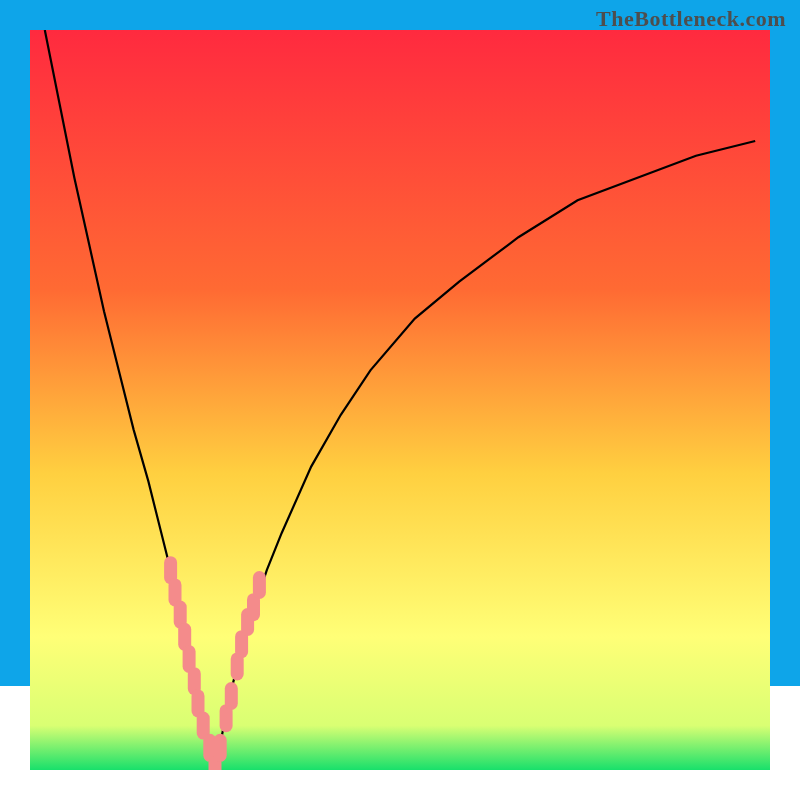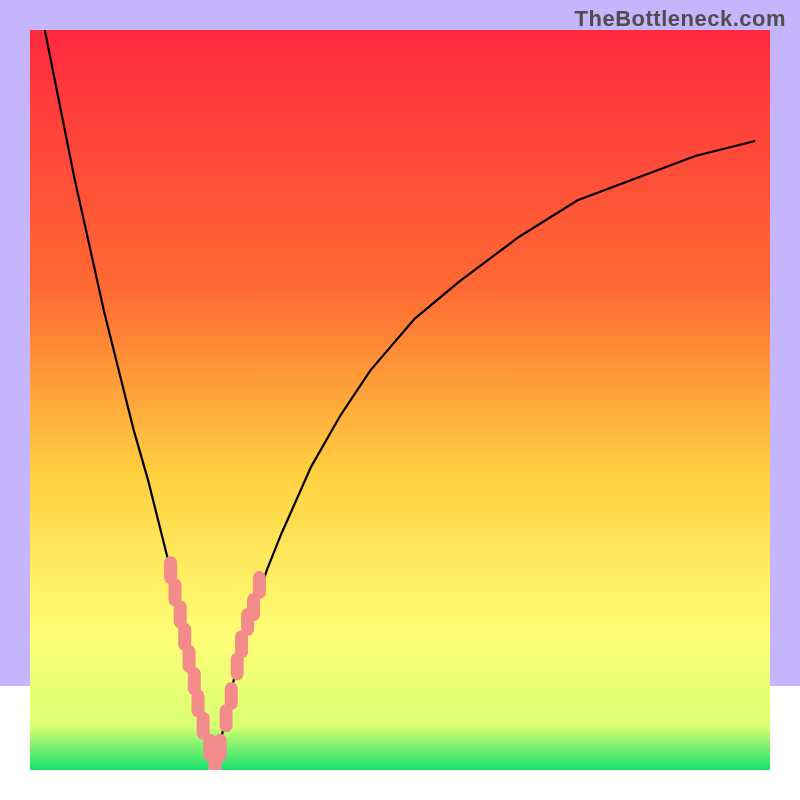--- a/index.html
+++ b/index.html
@@ -6,22 +6,23 @@
     margin: 0;
     padding: 0;
     width: 800px;
     height: 800px;
     overflow: hidden;
     font-family: Arial, Helvetica, sans-serif;
   }
   .frame {
     width: 800px;
     height: 686px;
-    background: #c4b5fd;
+    background: #0ea5e9;
     position: relative;
+    font-family: Liberation Serif, serif;
   }
   .watermark {
     position: absolute;
     top: 6px;
     right: 14px;
     color: #4e4e4e;
     font-size: 22px;
     font-weight: 600;
     letter-spacing: 0.5px;
     z-index: 10;

